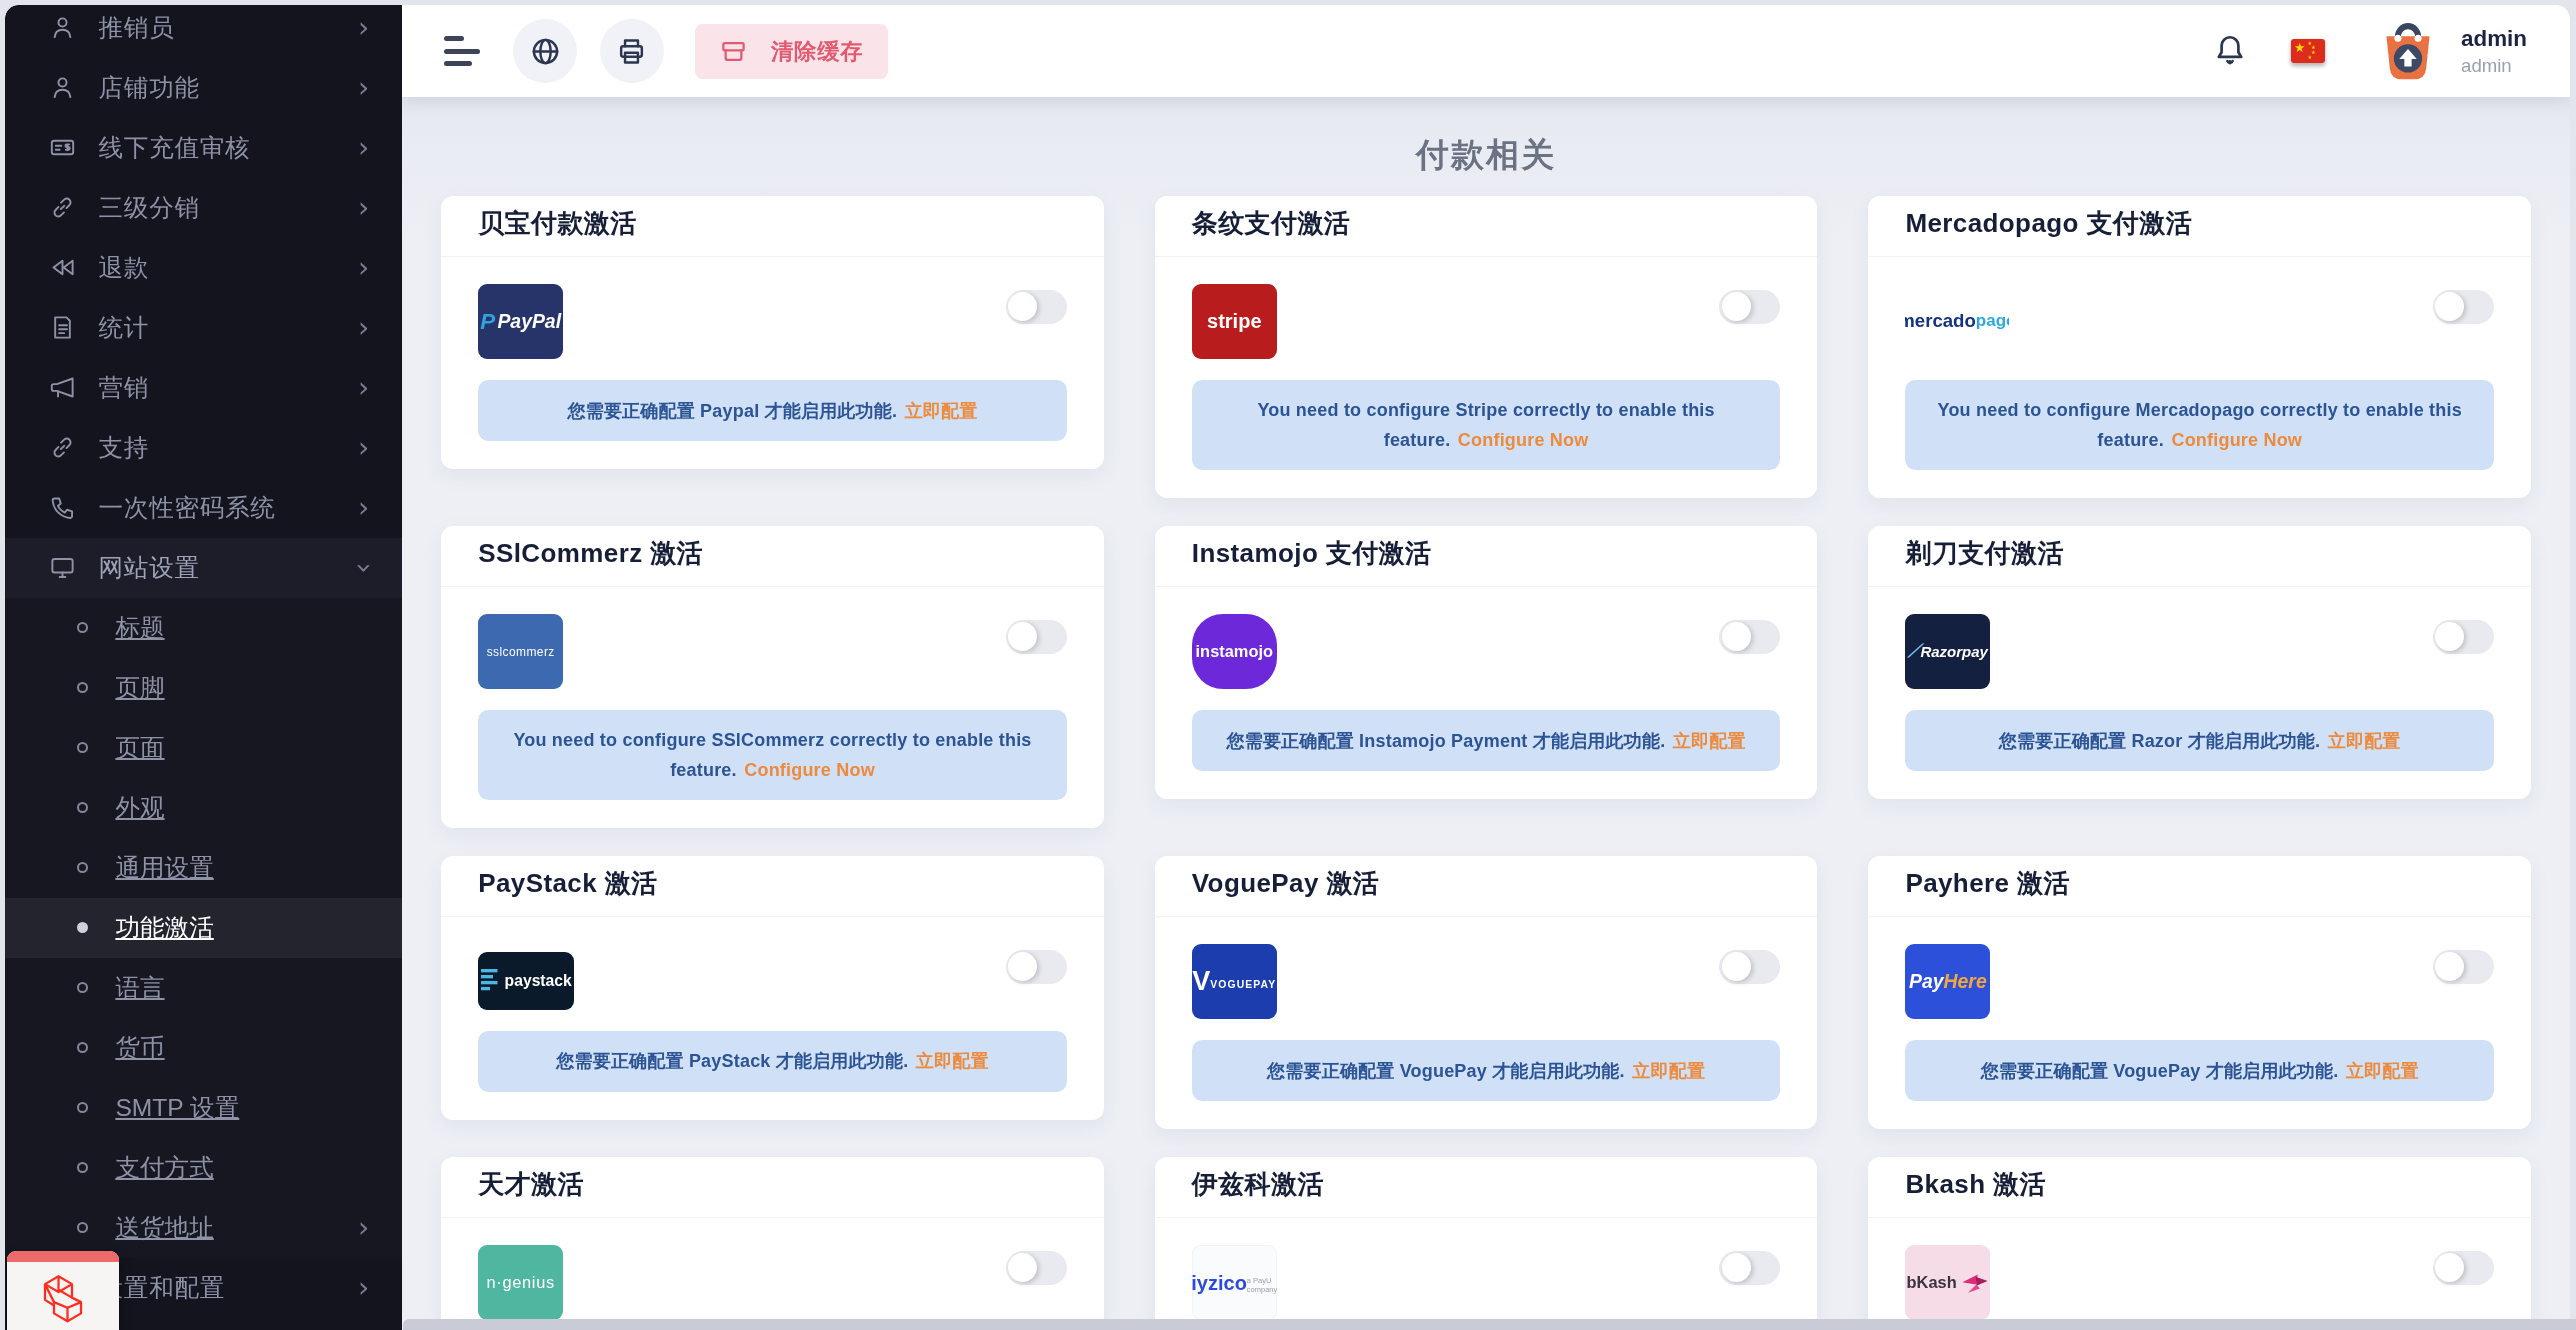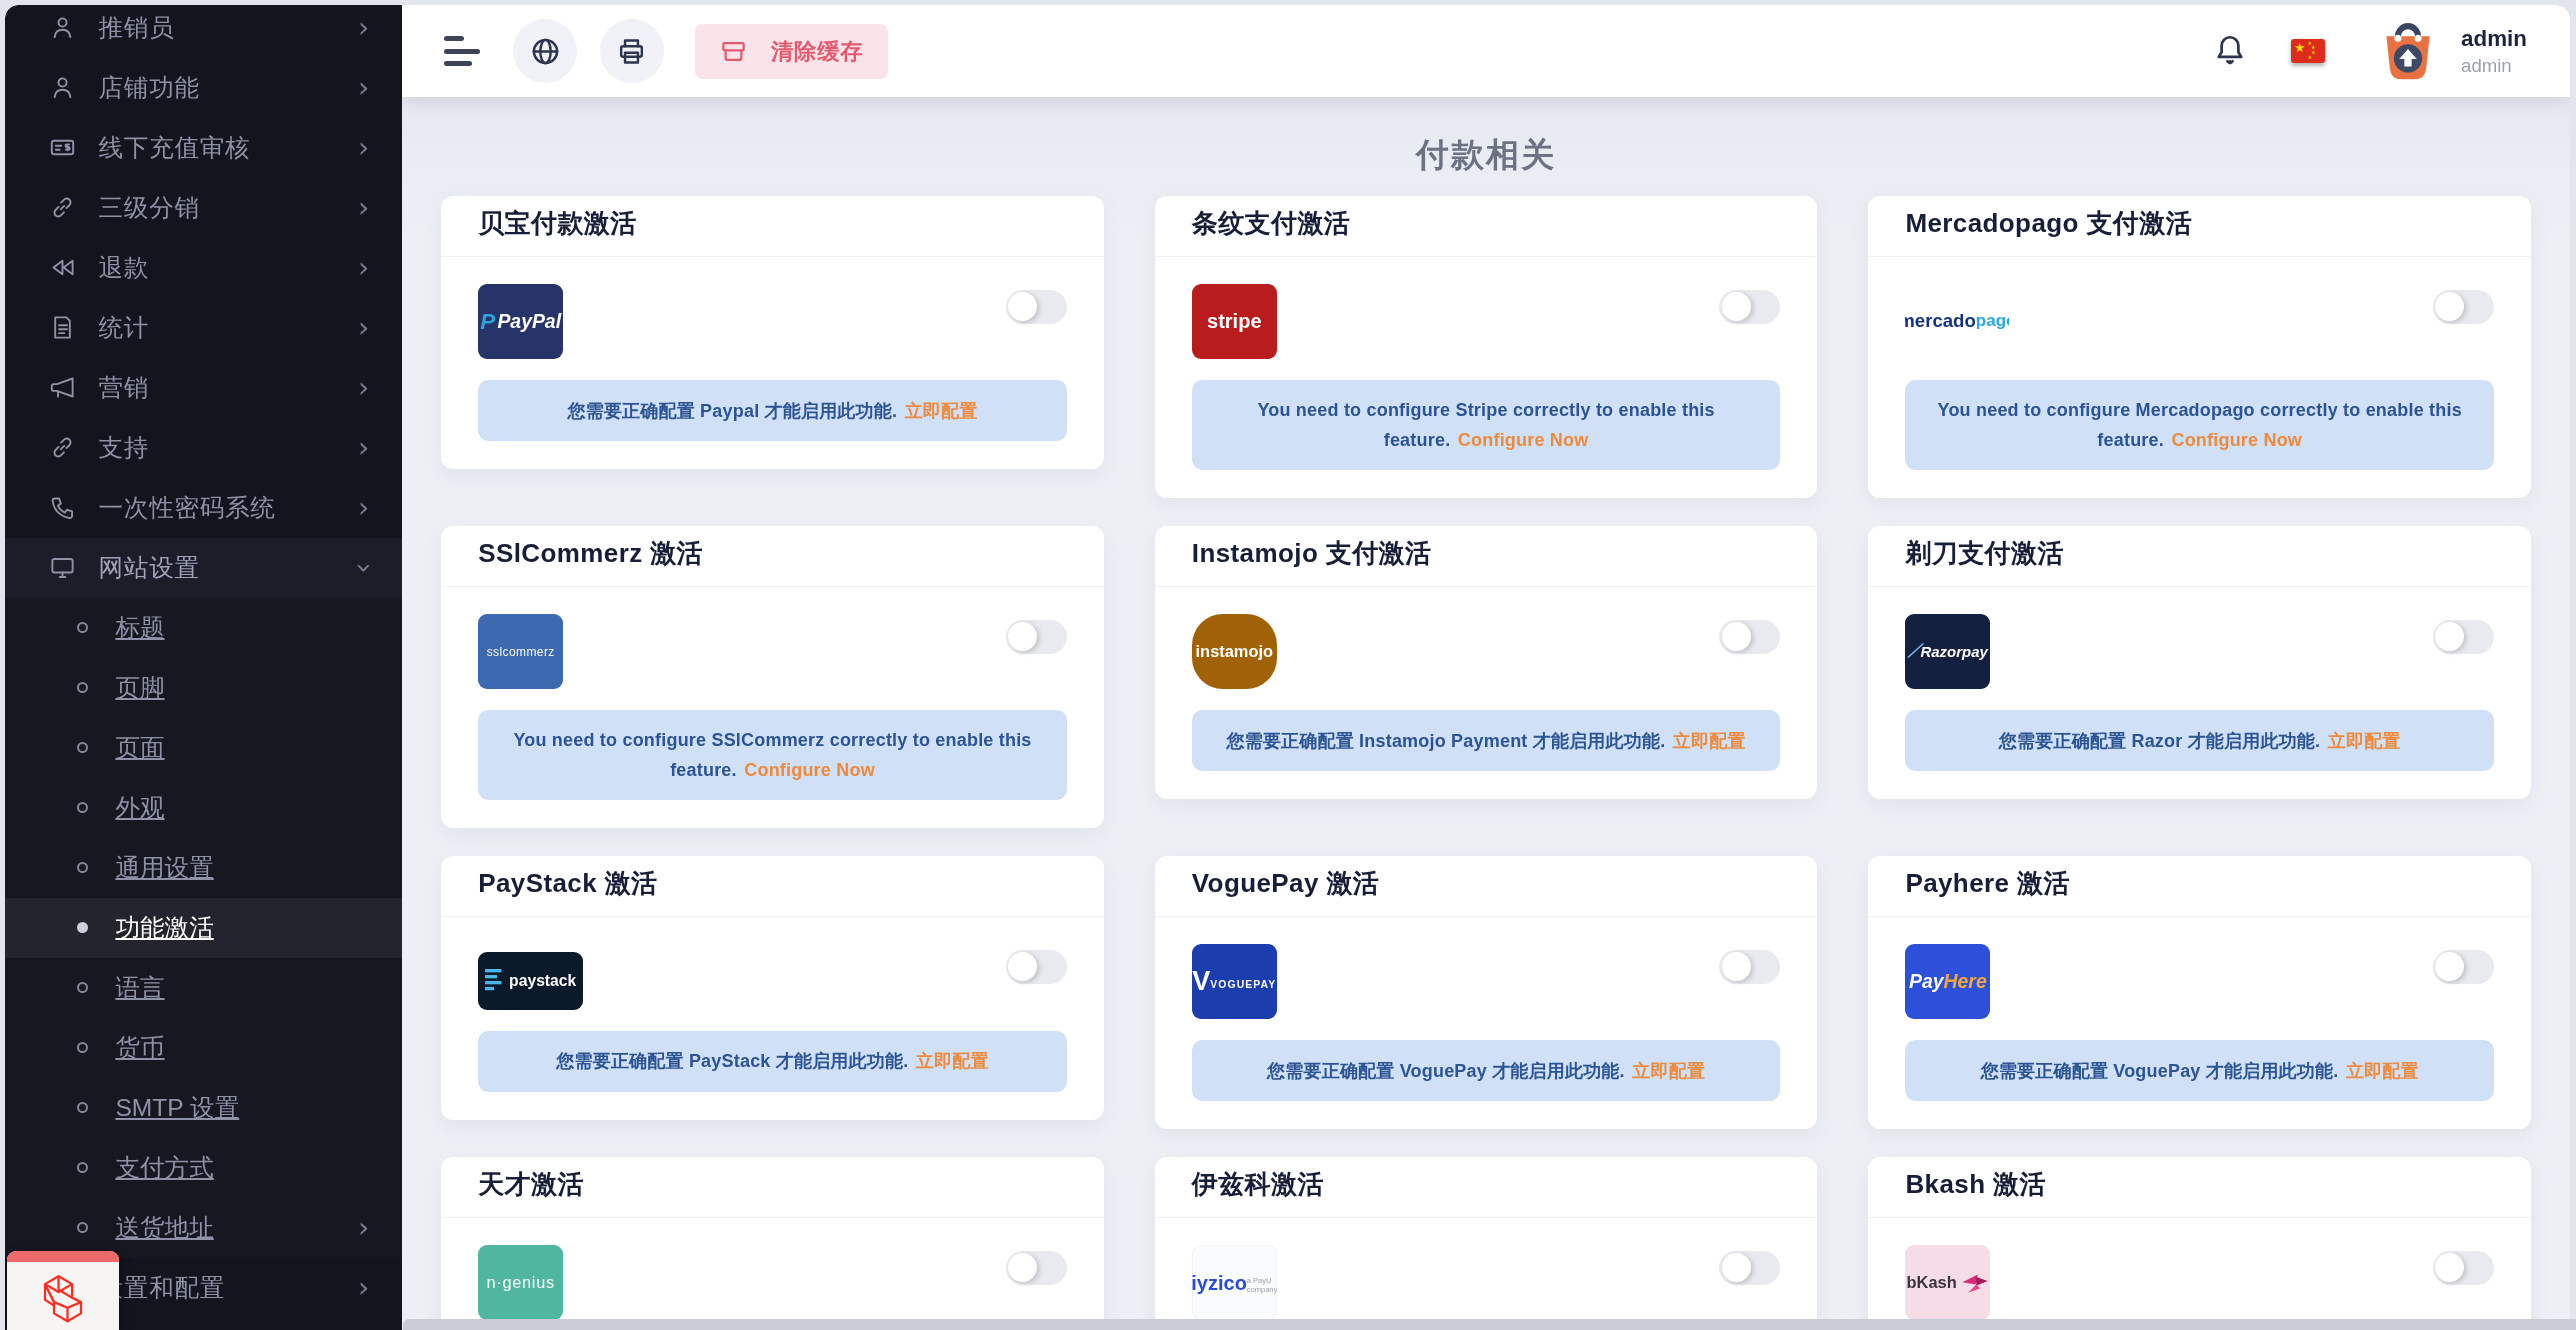--- a/index.html
+++ b/index.html
@@ -150,26 +150,26 @@
   .pp-mark { color: #2ea3dd; font-size: 22.4px; font-weight: bold; font-style: italic; margin-right: 2.2px; }
   .pp-text { color: #ffffff; font-size: 19.4px; font-weight: bold; font-style: italic; }
   .logo-stripe { background: #b91c1c; }
   .logo-stripe .t { color: #fff; font-size: 20px; font-weight: bold; }
   .logo-mercadopago { background: transparent; width: 104px; }
   .mp-oval { margin-bottom: 3px; }
   .mp1 { color: #16337f; font-weight: bold; font-size: 18.6px; line-height: 1; }
   .mp2 { color: #2ba8df; font-weight: bold; font-size: 17px; line-height: 1.1; }
   .logo-sslcommerz { background: #3c69b0; }
   .logo-sslcommerz .t { color: #fff; font-size: 12px; font-weight: normal; letter-spacing: 0.4px; }
-  .logo-instamojo { background: #a16207; border-radius: 31px; }
+  .logo-instamojo { background: #6d28d9; border-radius: 31px; }
   .logo-instamojo .t { color: #fff; font-size: 16.4px; font-weight: bold; }
   .logo-razorpay { background: #14203f; }
   .rz-mark { color: #6fb8e8; font-size: 18px; font-style: italic; font-weight: bold; }
   .rz-text { color: #fff; font-size: 15px; font-style: italic; font-weight: bold; }
-  .logo-paystack { background: #0a1a2a; width: 105px; height: 58px; margin-top: 7.5px; }
+  .logo-paystack { background: #0a1a2a; width: 96px; height: 58px; margin-top: 7.5px; }
   .ps-bars { margin-right: 6px; }
   .logo-paystack .t { color: #fff; font-size: 15.7px; font-weight: bold; }
   .logo-voguepay { background: #1c3dae; }
   .vp-v { color: #fff; font-size: 27px; font-weight: bold; line-height: 1; }
   .vp-t { color: #fff; font-size: 10.4px; letter-spacing: 1.1px; margin-top: 6px; font-weight: bold; }
   .logo-payhere { background: #2c50da; }
   .ph1 { color: #fff; font-size: 19.4px; font-weight: bold; font-style: italic; }
   .ph2 { color: #f2a83b; font-size: 19.4px; font-weight: bold; font-style: italic; }
   .logo-ngenius { background: #4fb6a0; }
   .logo-ngenius .t { color: #fff; font-size: 16.4px; font-weight: normal; letter-spacing: 0.7px; }

